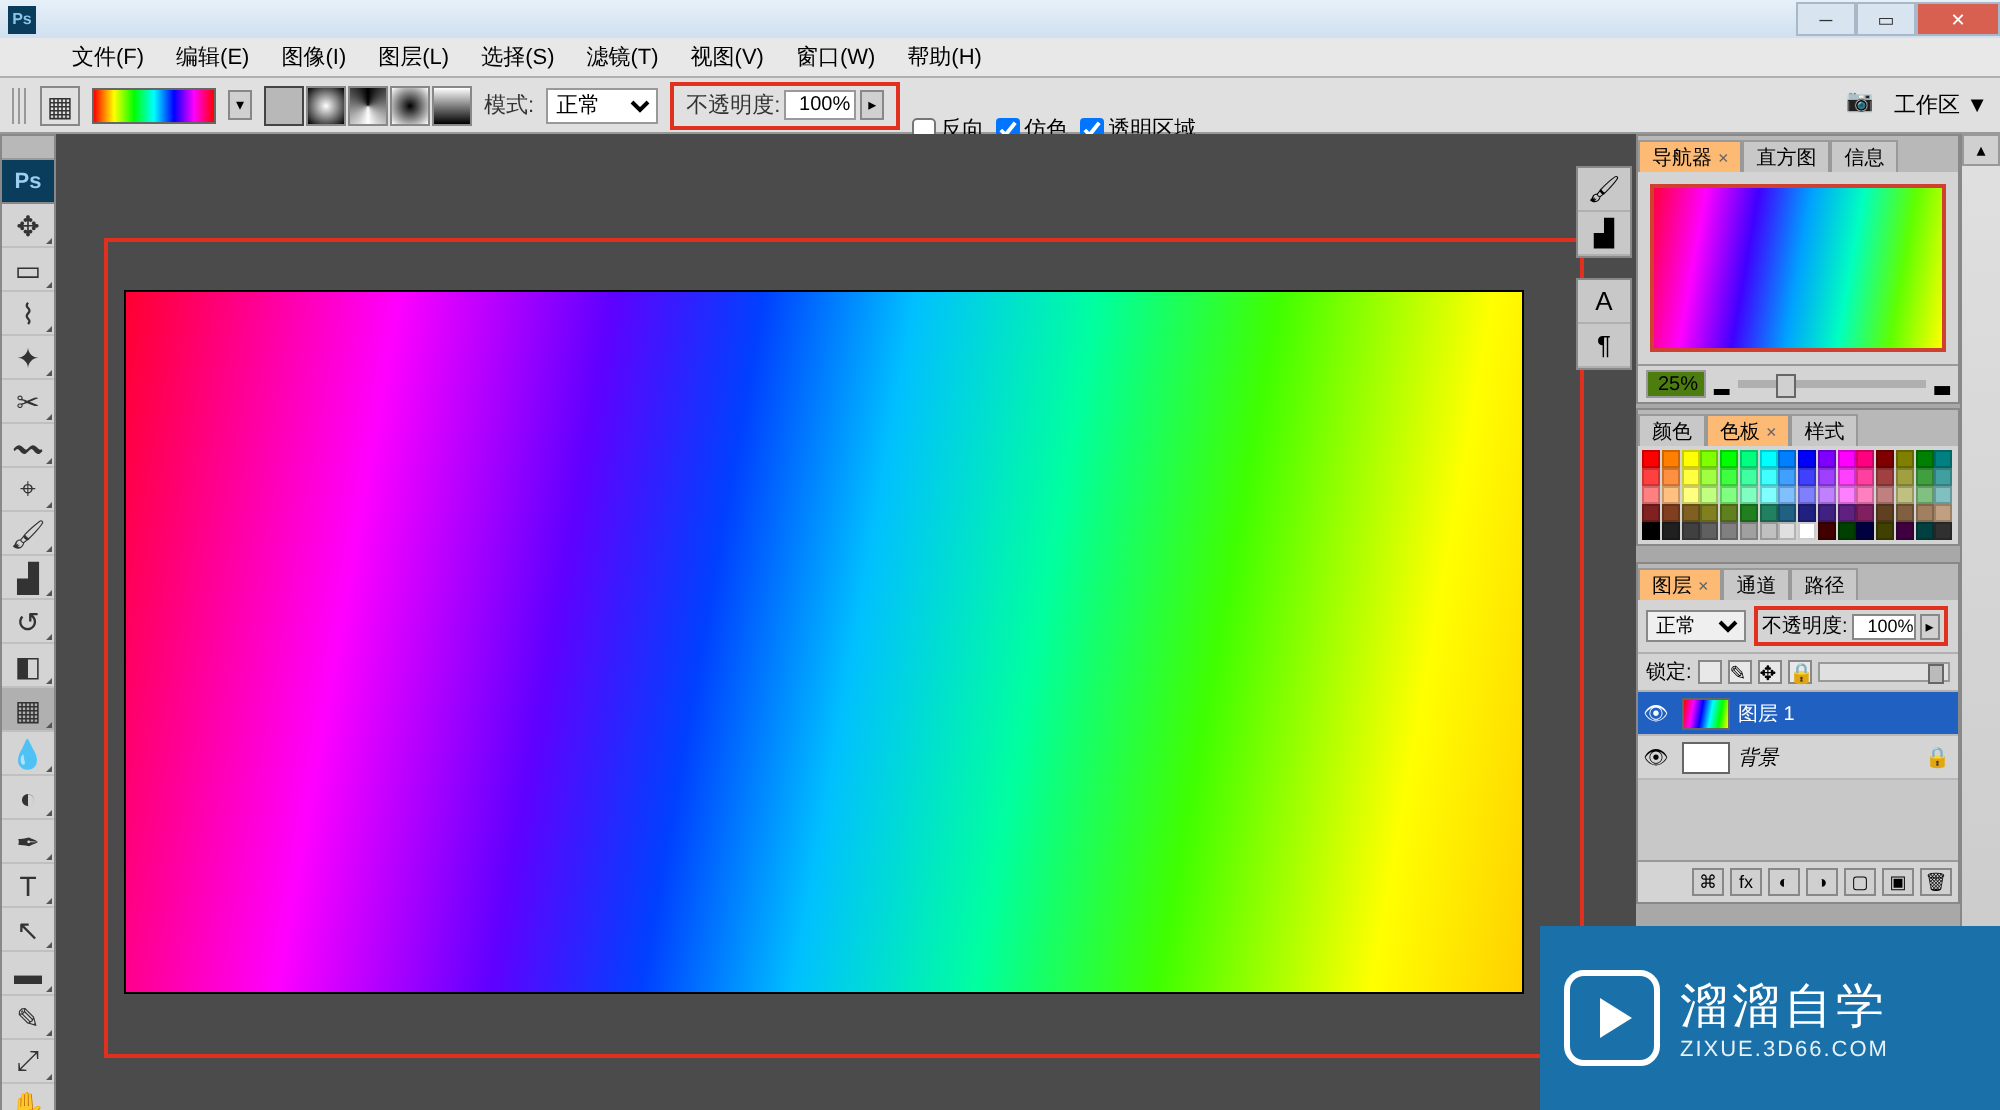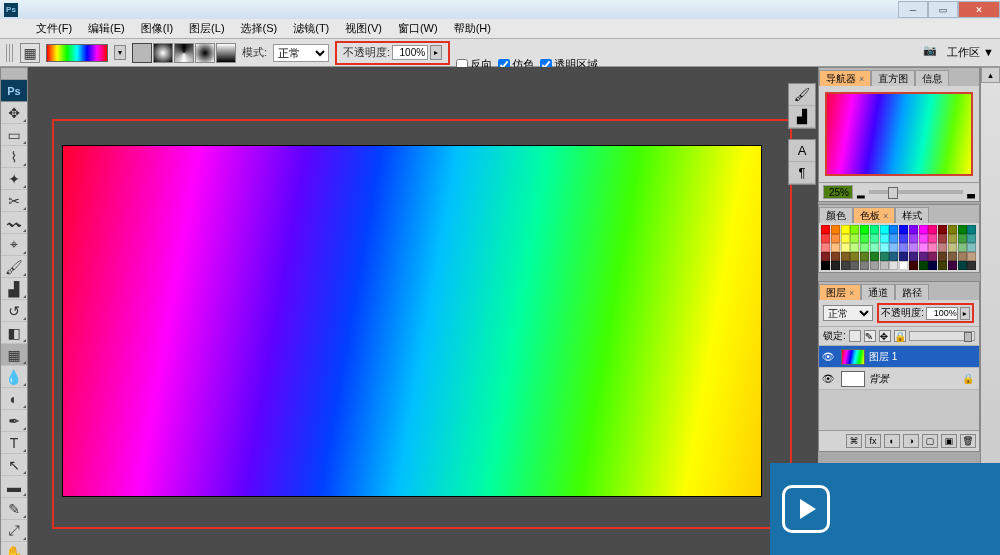--- a/index.html
+++ b/index.html
@@ -374,13 +374,17 @@
     </div>
   </div>
 </div>
 
 <div class="right-edge">
   <div class="edge-arrow">▴</div>
 </div>
 
 <div class="watermark">
   <div class="wm-logo"></div>
+  <div class="wm-text">
+    <div class="wm-title">溜溜自学</div>
+    <div class="wm-url">ZIXUE.3D66.COM</div>
+  </div>
 </div>
 
 </body></html>

